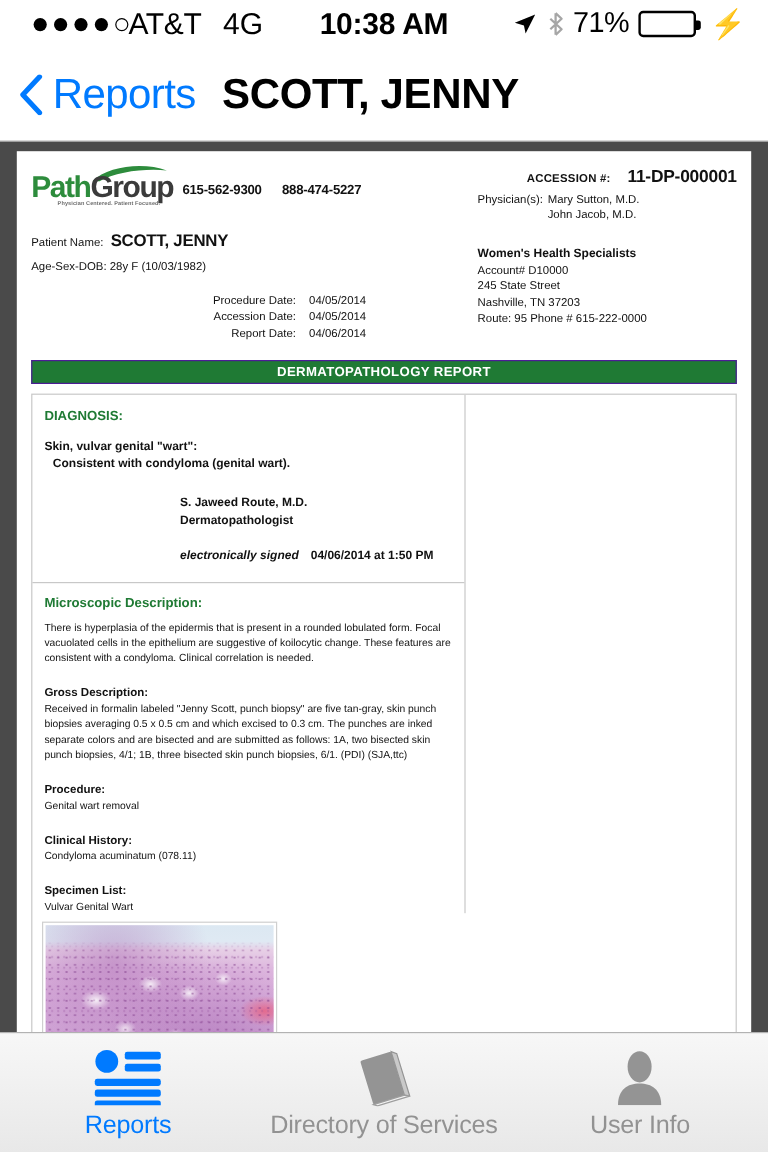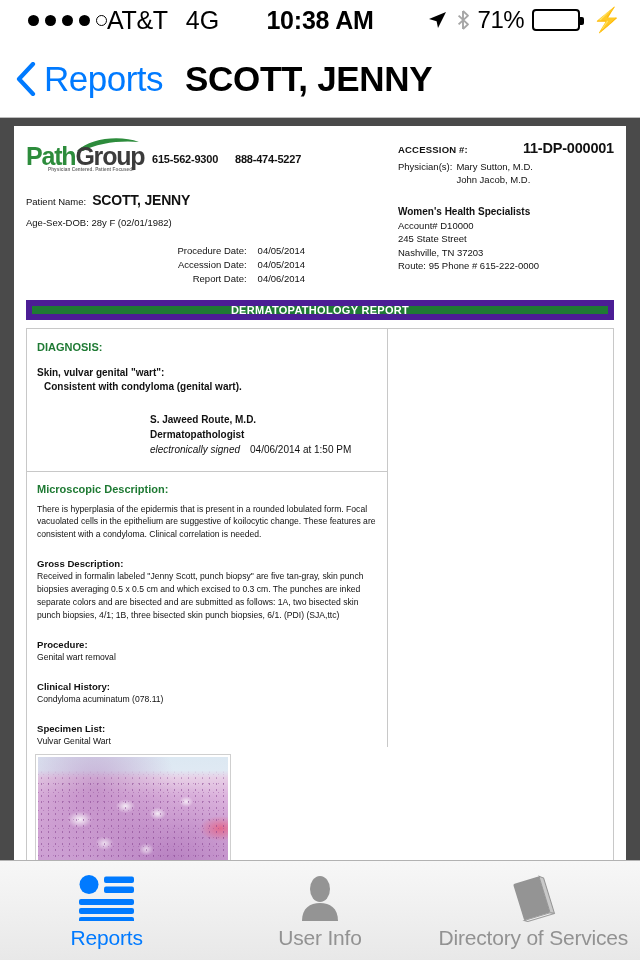--- a/index.html
+++ b/index.html
@@ -84,50 +84,50 @@
 
   .pt-name { margin-top: 16px; font-size: 9.5px; color: #111; }
   .pt-name b { font-size: 14px; letter-spacing: -0.2px; margin-left: 6px; }
   .pt-dob { margin-top: 9px; font-size: 9.5px; color: #111; }
 
   .dates { margin-top: 14px; font-size: 9.5px; color: #111; width: 100%; }
   .dates tr td { padding: 0.6px 0; }
   .dates td.lbl { text-align: right; padding-right: 9px; white-space: nowrap; }
   .dates td.val { white-space: nowrap; }
 
-  .acc-row { display: flex; align-items: baseline; justify-content: space-between; }
+  .acc-row { display: flex; align-items: baseline; justify-content: flex-end; }
   .acc-lbl { font-size: 9.5px; font-weight: bold; letter-spacing: 0.2px; color: #111; }
   .acc-val { font-size: 14.5px; font-weight: bold; margin-left: 14px; color: #111; letter-spacing: -0.2px; }
   .phys { margin-top: 5px; font-size: 9.5px; color: #111; display: flex; }
   .phys-lbl { white-space: nowrap; }
   .phys-names { margin-left: 4px; }
   .phys-names div { line-height: 1.35; }
   .client { margin-top: 18px; font-size: 9.5px; color: #111; line-height: 1.42; }
   .client .cname { font-weight: bold; font-size: 10px; }
 
   
   .banner {
     margin-top: 13px; width: 100%; height: 20px;
-    background: #1f7a34; border: 6px solid #4c1d95;
+    background: #1f7a34; border: 1px solid #4c1d95;
     display: flex; align-items: center; justify-content: center;
     color: #ffffff; font-size: 11px; font-weight: bold; letter-spacing: 0.3px;
   }
 
   
   .body-box { margin-top: 8px; display: flex; width: 100%; border: 1px solid #c8c8c8; height: 578px; flex-direction: column; }
   .col-left { width: 361px; border-right: 1px solid #c8c8c8; padding: 12px 10px 0 10px; }
   .col-right { width: 227px; padding: 7px 8px 0 8px; }
 
   .sec-h-green { color: #1f7a34; font-size: 11px; font-weight: bold; }
   .diag-body { margin-top: 13px; font-size: 10px; font-weight: bold; color: #111; line-height: 1.45; }
   .diag-body .l2 { padding-left: 7px; }
   .sig { margin-top: 17px; margin-left: 113px; font-size: 10px; color: #111; line-height: 1.5; }
   .sig .nm { font-weight: bold; }
   .sig .role { font-weight: bold; }
-  .sig .esign { font-style: italic; font-weight: normal; }
+  .sig .esign { font-style: italic; font-weight: bold; margin-top: 14px; }
   .sig .esign .dt { font-style: normal; margin-left: 10px; }
   .rule { border-top: 1px solid #c8c8c8; margin: 14px -10px 0 -10px; }
 
   .micro-wrap { margin-top: 11px; }
   .para { margin-top: 8px; font-size: 8.6px; color: #111; line-height: 1.5; }
   .sec-h-black { font-size: 9.6px; font-weight: bold; color: #111; margin-top: 17px; }
   .sub-body { font-size: 8.6px; color: #111; line-height: 1.5; margin-top: 1px; }
 
   
   .micro-img {
@@ -235,21 +235,21 @@
             <div class="logo-text"><span class="logo-path">Path</span><span class="logo-group">Group</span></div>
             <div class="logo-tag">Physician Centered. Patient Focused.</div>
           </div>
           <div class="phones">
             <span>615-562-9300</span>
             <span>888-474-5227</span>
           </div>
         </div>
 
         <div class="pt-name"><span>Patient Name:</span><b>SCOTT, JENNY</b></div>
-        <div class="pt-dob">Age-Sex-DOB: 28y F (02/01/1982)</div>
+        <div class="pt-dob">Age-Sex-DOB: 28y F (10/03/1982)</div>
 
         <table class="dates">
           <tbody>
               <tr>
             <td class="lbl">Procedure Date:</td>
             <td class="val">04/05/2014</td>
           </tr>
           <tr>
             <td class="lbl">Accession Date:</td>
             <td class="val">04/05/2014</td>
@@ -342,34 +342,34 @@
         <rect x="1" y="24" width="55" height="6" rx="2" fill="#007aff"></rect>
         <rect x="1" y="33" width="55" height="6" rx="2" fill="#007aff"></rect>
         <rect x="1" y="42" width="55" height="6" rx="2" fill="#007aff"></rect>
       </svg>
     </div>
     <div class="tlabel">Reports</div>
   </div>
 
   <div class="tab inactive">
     <div class="ticon">
-      <svg class="user-icon" viewBox="0 0 44 46">
-        <ellipse cx="22" cy="14" rx="10" ry="13" fill="#949494"></ellipse>
-        <path d="M4 46 C4 33, 12 28, 22 28 C32 28, 40 33, 40 46 Z" fill="#949494"></path>
-      </svg>
-    </div>
-    <div class="tlabel">User Info</div>
-  </div>
-
-  <div class="tab inactive">
-    <div class="ticon">
       <svg class="book-icon" viewBox="0 0 48 48">
         <g transform="rotate(-17 24 24)">
           <rect x="9" y="5" width="27" height="38" rx="1.5" fill="#949494"></rect>
           <path d="M36 5 L40 8 L40 45 L36 43 Z" fill="#c9c9c9" stroke="#949494" stroke-width="1"></path>
           <path d="M9 43 L36 43 L40 45 L12 45 Z" fill="#f2f2f2" stroke="#9e9e9e" stroke-width="1"></path>
         </g>
       </svg>
     </div>
     <div class="tlabel">Directory of Services</div>
   </div>
 
+  <div class="tab inactive">
+    <div class="ticon">
+      <svg class="user-icon" viewBox="0 0 44 46">
+        <ellipse cx="22" cy="14" rx="10" ry="13" fill="#949494"></ellipse>
+        <path d="M4 46 C4 33, 12 28, 22 28 C32 28, 40 33, 40 46 Z" fill="#949494"></path>
+      </svg>
+    </div>
+    <div class="tlabel">User Info</div>
+  </div>
+
 </div>
 
 </body></html>

